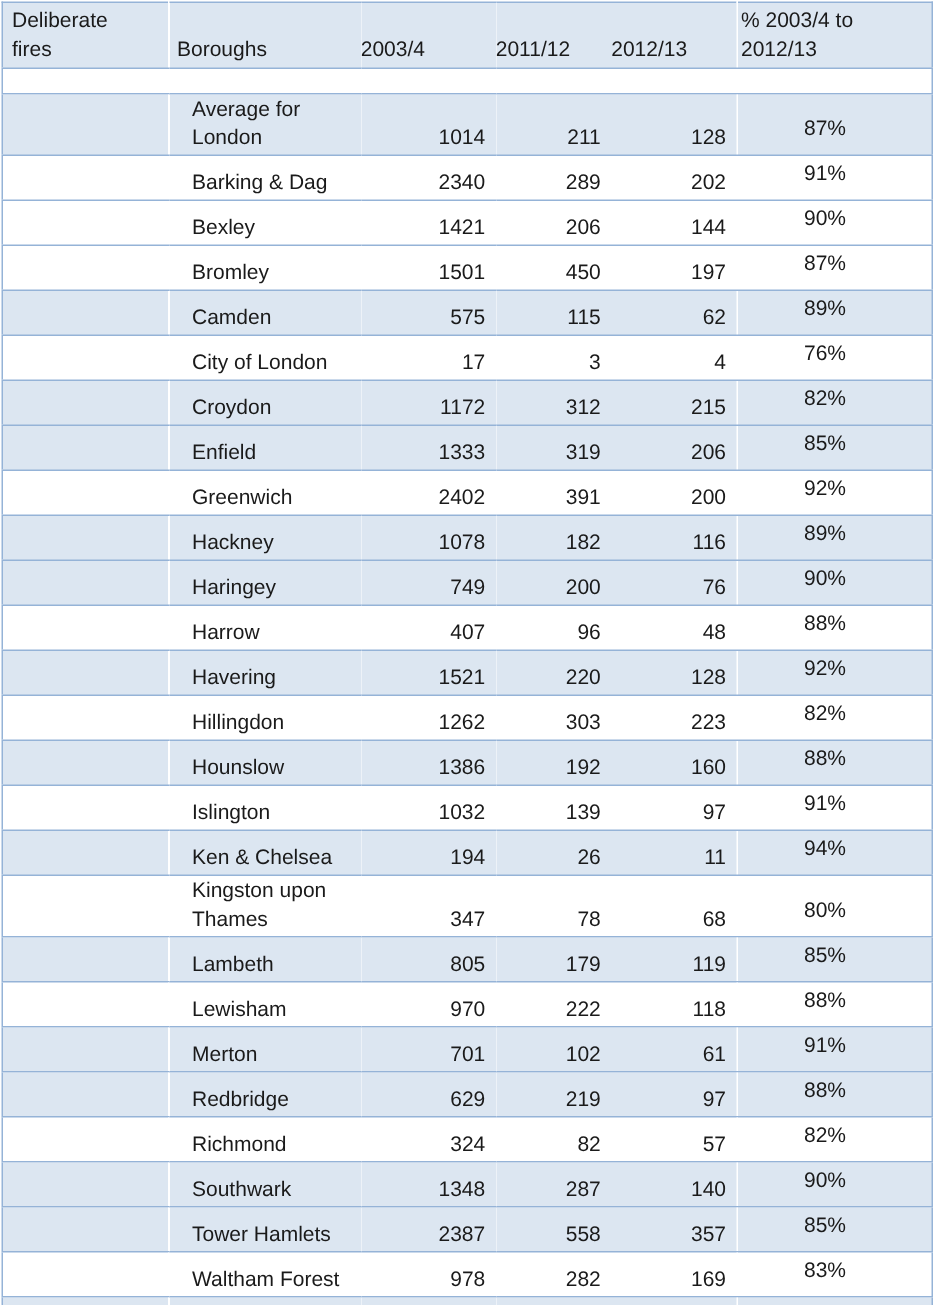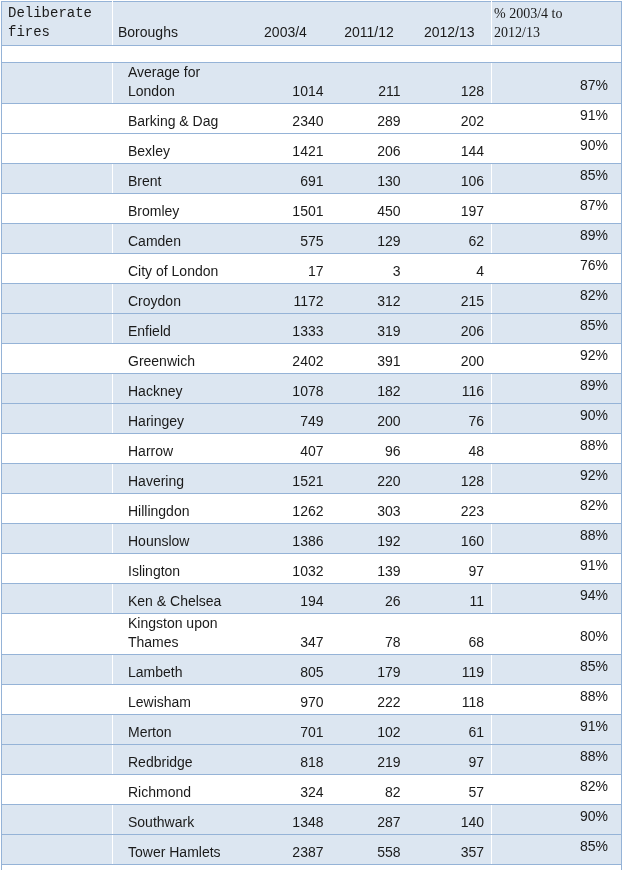--- a/index.html
+++ b/index.html
@@ -33,27 +33,27 @@
     white-space: normal;
     padding: 0;
   }
   thead th {
     background: #dce6f1;
     font-weight: normal;
     height: 40px;
     padding-bottom: 3px;
   }
   .al { text-align: left; }
-  .ac { text-align: center; }
-  .corner-pad { padding-left: 6px; font-family: Liberation Mono, monospace; }
+  .ac { text-align: left; }
+  .corner-pad { padding-left: 6px; }
   .corner-inner { width: 72px; }
   .name-pad { padding-left: 5px; }
-  .pcth-pad { padding-left: 2px; padding-right: 21px; font-family: Liberation Serif, serif; }
+  .pcth-pad { padding-left: 2px; padding-right: 21px; }
   td.num  { text-align: right; padding-right: 7px;  padding-bottom: 2px; }
-  td.pct  { text-align: right; padding-right: 13px; padding-bottom: 8px; }
+  td.pct  { text-align: center; padding-right: 13px; padding-bottom: 8px; }
   td.name { text-align: left;  padding-left: 15px;   padding-bottom: 2px; }
   tbody td { height: 21px; }
   tr.spacer td { height: 16px; background: #ffffff; }
   tr.blue td { background: #dce6f1; }
   tr.white td { background: #ffffff; }
   .sep { border-right: 1px solid #ffffff; }
 </style>
 </head>
 <body>
 
@@ -105,41 +105,33 @@
     <td class="pct">91%</td>
   </tr>
         <tr class="white">
     <td class="sep"></td>
     <td class="name">Bexley</td>
     <td class="num">1421</td>
     <td class="num">206</td>
     <td class="num sep">144</td>
     <td class="pct">90%</td>
   </tr>
-        <tr class="blue">
-    <td class="sep"></td>
-    <td class="name">Brent</td>
-    <td class="num">691</td>
-    <td class="num">130</td>
-    <td class="num sep">106</td>
-    <td class="pct">85%</td>
-  </tr>
         <tr class="white">
     <td class="sep"></td>
     <td class="name">Bromley</td>
     <td class="num">1501</td>
     <td class="num">450</td>
     <td class="num sep">197</td>
     <td class="pct">87%</td>
   </tr>
         <tr class="blue">
     <td class="sep"></td>
     <td class="name">Camden</td>
     <td class="num">575</td>
-    <td class="num">129</td>
+    <td class="num">115</td>
     <td class="num sep">62</td>
     <td class="pct">89%</td>
   </tr>
         <tr class="white">
     <td class="sep"></td>
     <td class="name">City of London</td>
     <td class="num">17</td>
     <td class="num">3</td>
     <td class="num sep">4</td>
     <td class="pct">76%</td>
@@ -260,21 +252,21 @@
     <td class="sep"></td>
     <td class="name">Merton</td>
     <td class="num">701</td>
     <td class="num">102</td>
     <td class="num sep">61</td>
     <td class="pct">91%</td>
   </tr>
         <tr class="blue">
     <td class="sep"></td>
     <td class="name">Redbridge</td>
-    <td class="num">818</td>
+    <td class="num">629</td>
     <td class="num">219</td>
     <td class="num sep">97</td>
     <td class="pct">88%</td>
   </tr>
         <tr class="white">
     <td class="sep"></td>
     <td class="name">Richmond</td>
     <td class="num">324</td>
     <td class="num">82</td>
     <td class="num sep">57</td>

